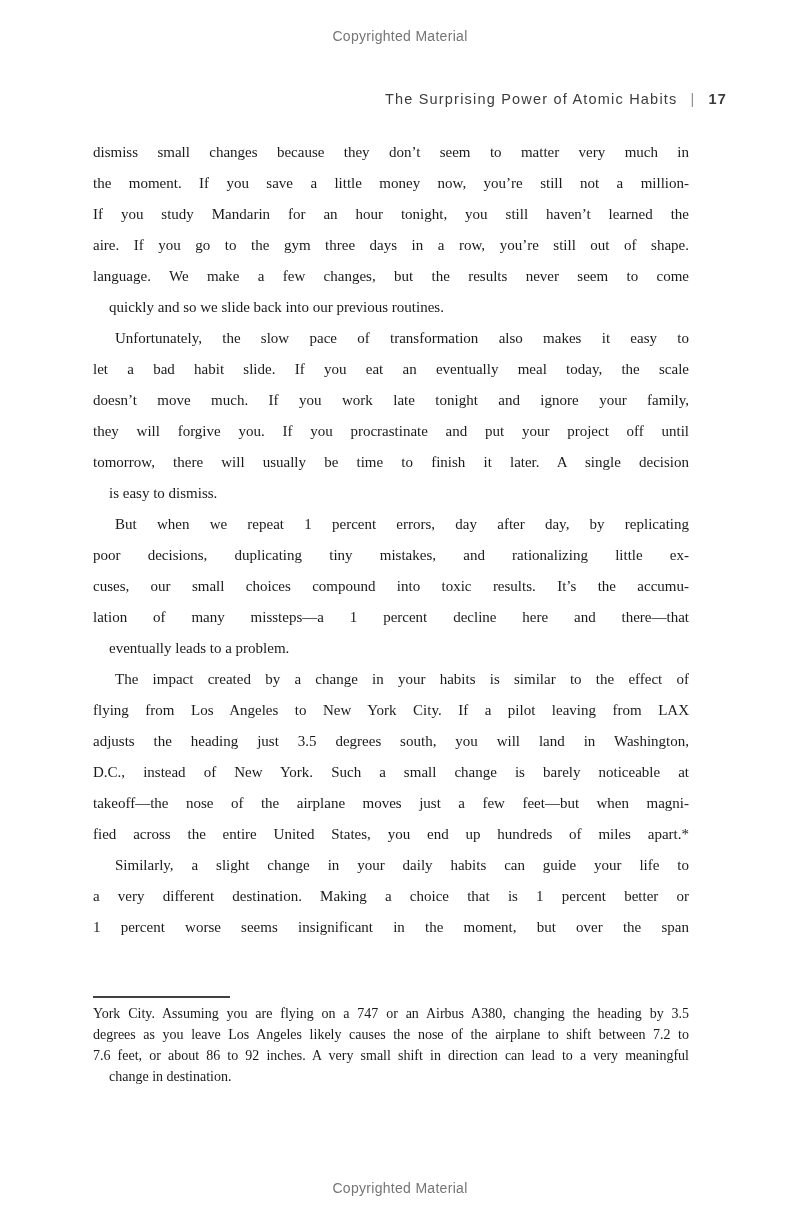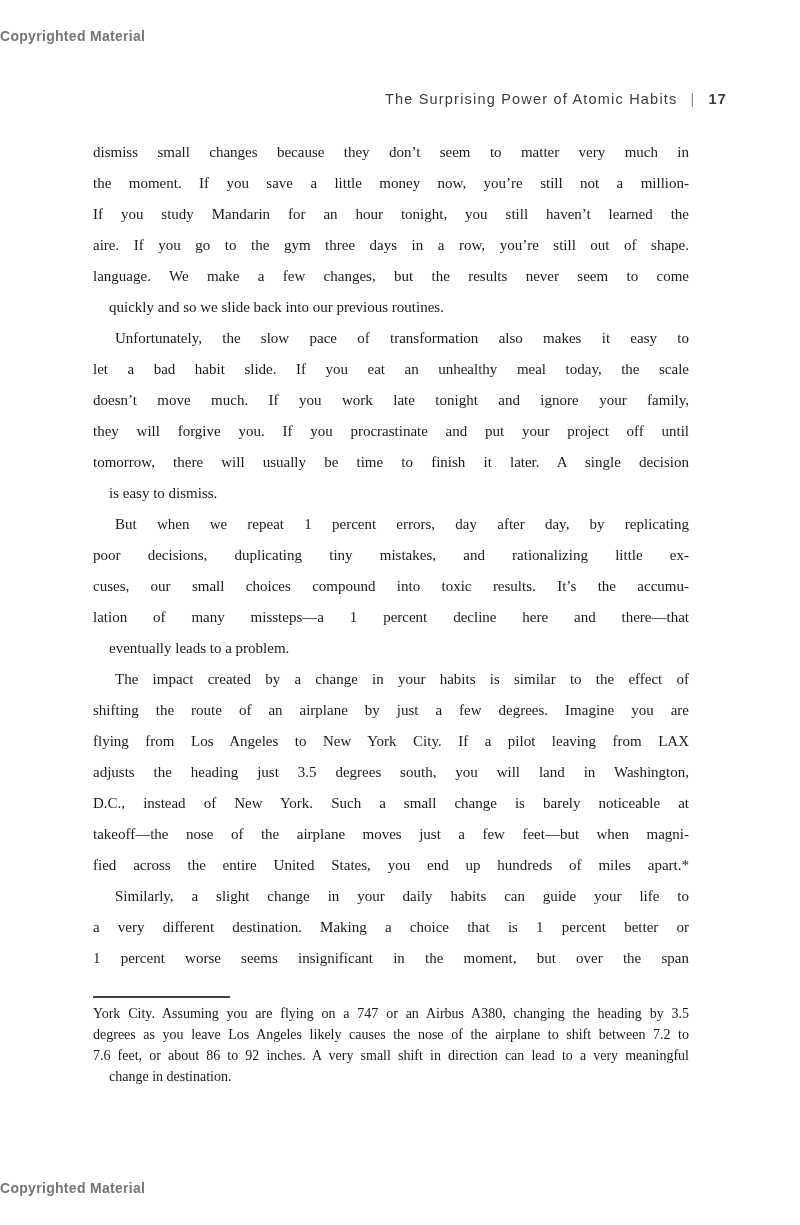--- a/index.html
+++ b/index.html
@@ -8,23 +8,23 @@
     width: 800px;
     height: 1225px;
     background: #ffffff;
     font-family: "Liberation Serif", serif;
     overflow: hidden;
   }
   .banner {
     position: absolute;
     left: 0;
     width: 100%;
-    text-align: left;
+    text-align: center;
     font-family: "Liberation Sans", sans-serif;
-    font-weight: 700;
+    font-weight: 400;
     font-size: 14px;
     letter-spacing: 0.3px;
     color: var(--banner-color, #757575);
   }
   .banner.top { top: 28px; }
   .banner.bottom { top: 1180px; }
   .running-header {
     position: absolute;
     top: 91px;
     right: 73px;
@@ -90,32 +90,31 @@
   </div>
 
   <div class="body-text" id="body-text">
       <div class="line">dismiss small changes because they don’t seem to matter very much in</div>
       <div class="line">the moment. If you save a little money now, you’re still not a million-</div>
       <div class="line">If you study Mandarin for an hour tonight, you still haven’t learned the</div>
       <div class="line">aire. If you go to the gym three days in a row, you’re still out of shape.</div>
       <div class="line">language. We make a few changes, but the results never seem to come</div>
       <div class="line no-stretch">quickly and so we slide back into our previous routines.</div>
       <div class="line indent">Unfortunately, the slow pace of transformation also makes it easy to</div>
-      <div class="line">let a bad habit slide. If you eat an unhealthy meal today, the scale</div>
+      <div class="line">let a bad habit slide. If you eat an eventually meal today, the scale</div>
       <div class="line">doesn’t move much. If you work late tonight and ignore your family,</div>
       <div class="line">they will forgive you. If you procrastinate and put your project off until</div>
       <div class="line">tomorrow, there will usually be time to finish it later. A single decision</div>
       <div class="line no-stretch">is easy to dismiss.</div>
       <div class="line indent">But when we repeat 1 percent errors, day after day, by replicating</div>
       <div class="line">poor decisions, duplicating tiny mistakes, and rationalizing little ex-</div>
       <div class="line">cuses, our small choices compound into toxic results. It’s the accumu-</div>
       <div class="line">lation of many missteps—a 1 percent decline here and there—that</div>
       <div class="line no-stretch">eventually leads to a problem.</div>
       <div class="line indent">The impact created by a change in your habits is similar to the effect of</div>
-      <div class="line">shifting the route of an airplane by just a few degrees. Imagine you are</div>
       <div class="line">flying from Los Angeles to New York City. If a pilot leaving from LAX</div>
       <div class="line">adjusts the heading just 3.5 degrees south, you will land in Washington,</div>
       <div class="line">D.C., instead of New York. Such a small change is barely noticeable at</div>
       <div class="line">takeoff—the nose of the airplane moves just a few feet—but when magni-</div>
       <div class="line">fied across the entire United States, you end up hundreds of miles apart.*</div>
       <div class="line indent">Similarly, a slight change in your daily habits can guide your life to</div>
       <div class="line">a very different destination. Making a choice that is 1 percent better or</div>
       <div class="line">1 percent worse seems insignificant in the moment, but over the span</div>
     </div>
 

